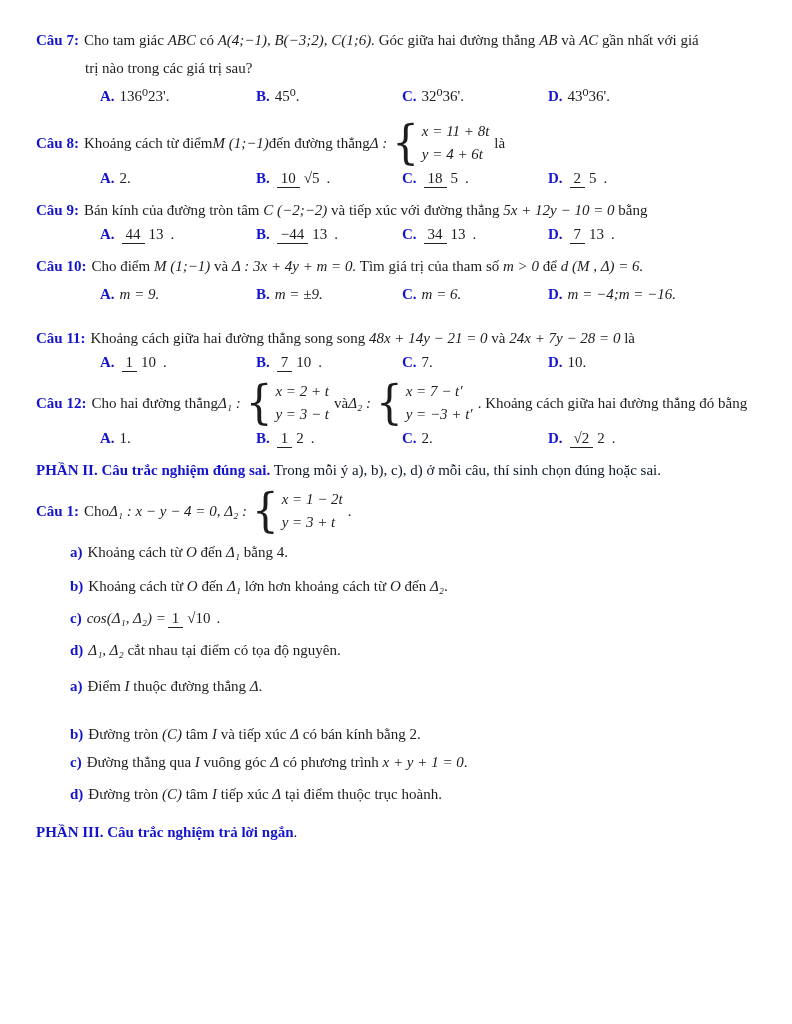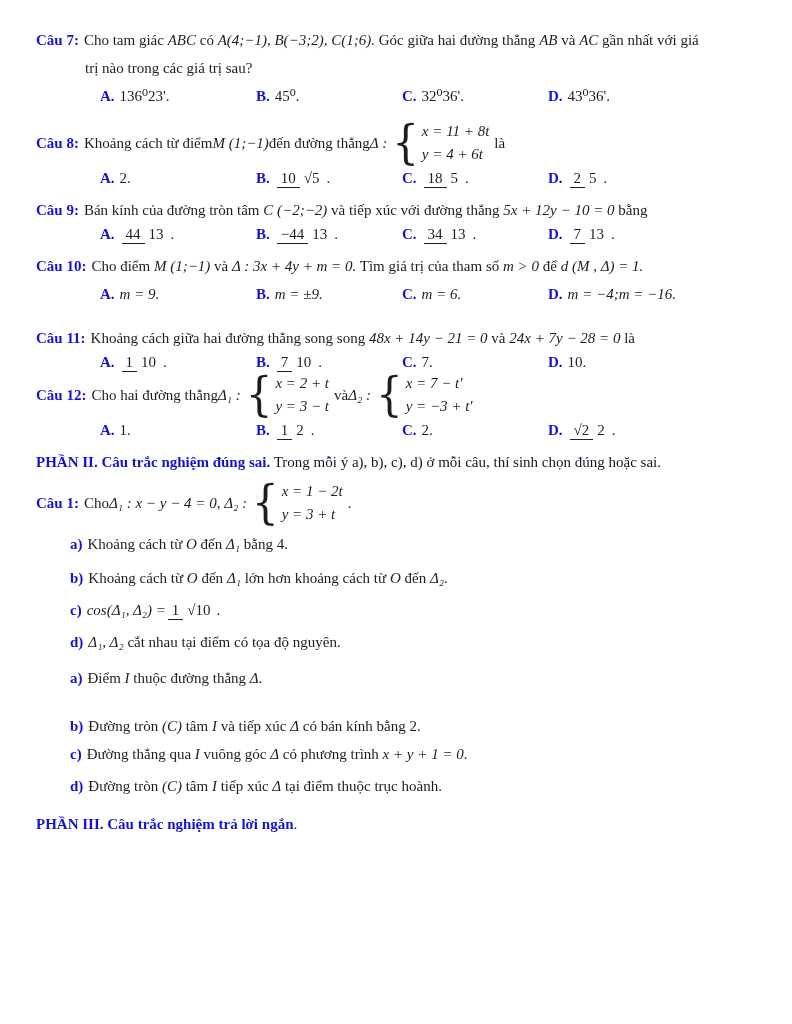--- a/index.html
+++ b/index.html
@@ -157,21 +157,21 @@
           <span class="frac">
             <span class="fn">7</span>
             <span class="fd">13</span>
           </span>
           <span class="tail">.</span>
         </span>
     </div>
   </div>
 
   <div style="margin-top:12px">
-    <p class="line"><b class="qlabel">Câu 10:</b><span>Cho điểm </span><span class="m">M (1;−1)</span><span> và </span><span class="m">Δ : 3x + 4y + m = 0.</span><span> Tìm giá trị của tham số </span><span class="m">m &gt; 0</span><span> để </span><span class="m">d (M , Δ) = 1.</span></p>
+    <p class="line"><b class="qlabel">Câu 10:</b><span>Cho điểm </span><span class="m">M (1;−1)</span><span> và </span><span class="m">Δ : 3x + 4y + m = 0.</span><span> Tìm giá trị của tham số </span><span class="m">m &gt; 0</span><span> để </span><span class="m">d (M , Δ) = 6.</span></p>
     <div class="opts" style="margin-top:8px">
       <span class="opt">
           <b class="olet">A.</b>
           <span class="m">m = 9.</span>
         </span>
       <span class="opt">
           <b class="olet">B.</b>
           <span class="m">m = ±9.</span>
         </span>
       <span class="opt">
@@ -208,41 +208,42 @@
           <b class="olet">C.</b>
           <span>7.</span>
         </span>
       <span class="opt">
           <b class="olet">D.</b>
           <span>10.</span>
         </span>
     </div>
   </div>
 
-  <div style="">
+  <div style="margin-top:8px">
     <div class="flexline">
         <b class="qlabel">Câu 12:</b>
         <span>Cho hai đường thẳng </span>
         <span class="m">Δ₁ :</span>
         <span class="sys">
           <span class="br">{</span>
           <span class="rows">
             <span class="m">x = 2 + t</span>
             <span class="m">y = 3 − t</span>
           </span>
         </span>
         <span> và </span>
         <span class="m">Δ₂ :</span>
         <span class="sys">
           <span class="br">{</span>
           <span class="rows">
             <span class="m">x = 7 − t′</span>
             <span class="m">y = −3 + t′</span>
           </span>
         </span>
+        <span>. Khoảng cách giữa hai đường thẳng đó bằng</span>
       </div>
     <div class="opts" style="margin-top:2px">
       <span class="opt">
           <b class="olet">A.</b>
           <span>1.</span>
         </span>
       <span class="opt">
           <b class="olet">B.</b>
           <span class="frac">
             <span class="fn">1</span>

